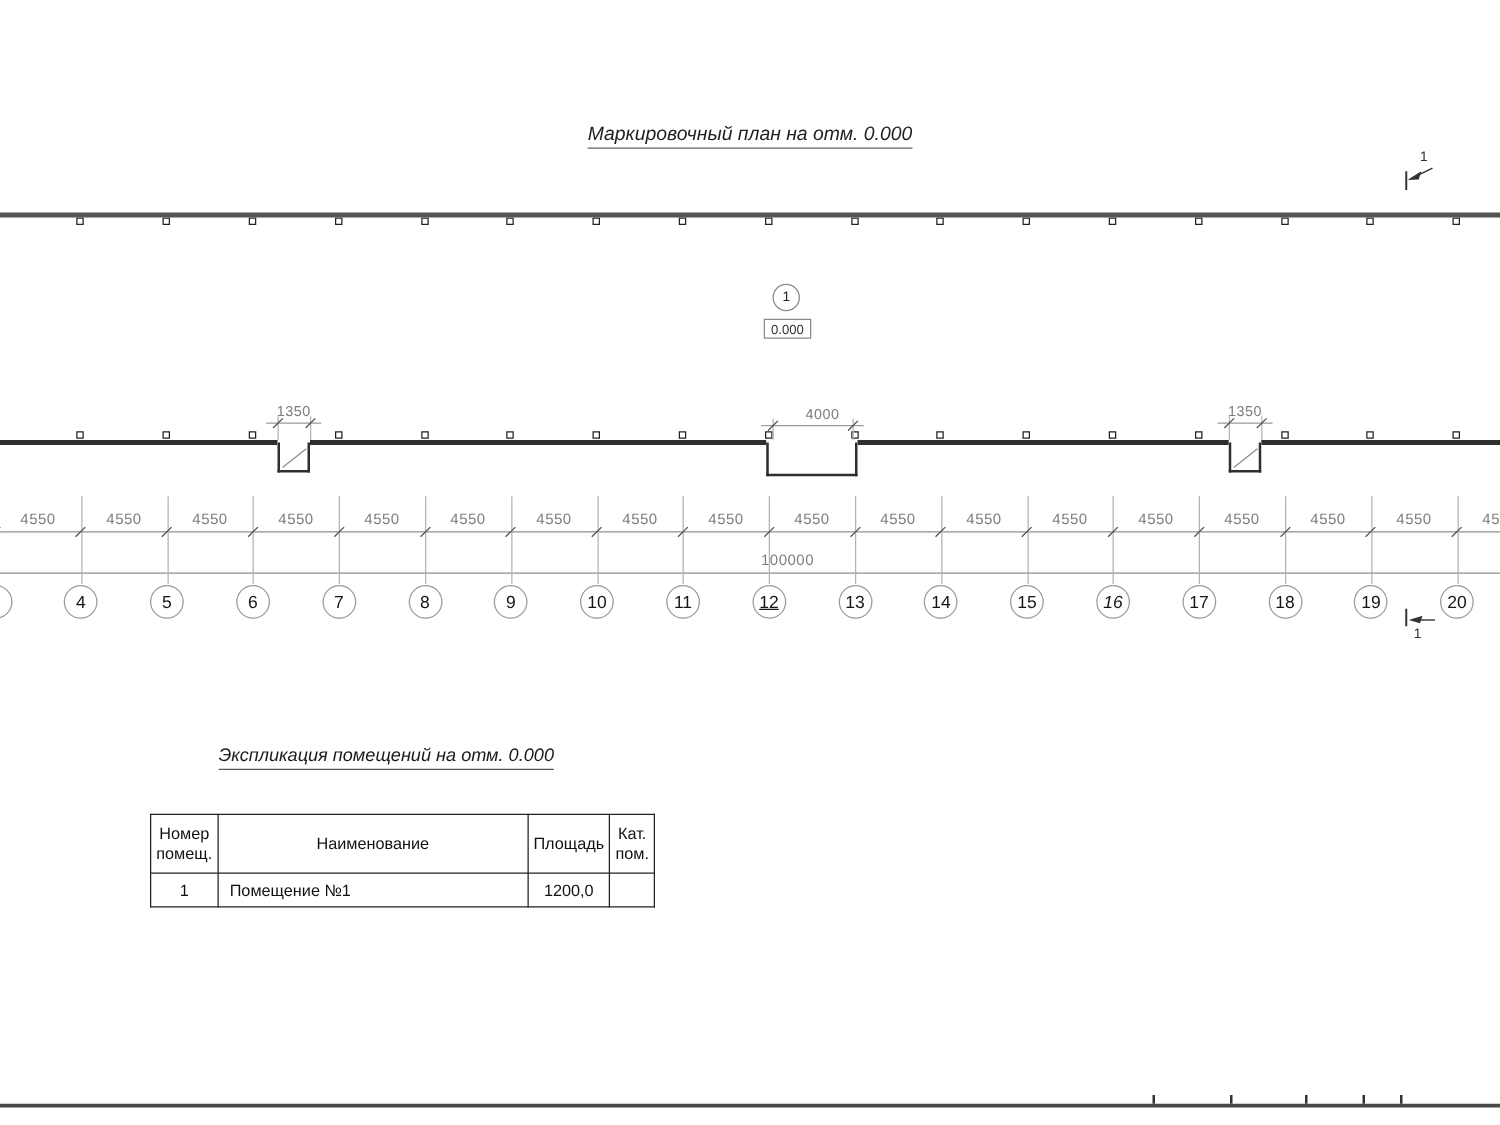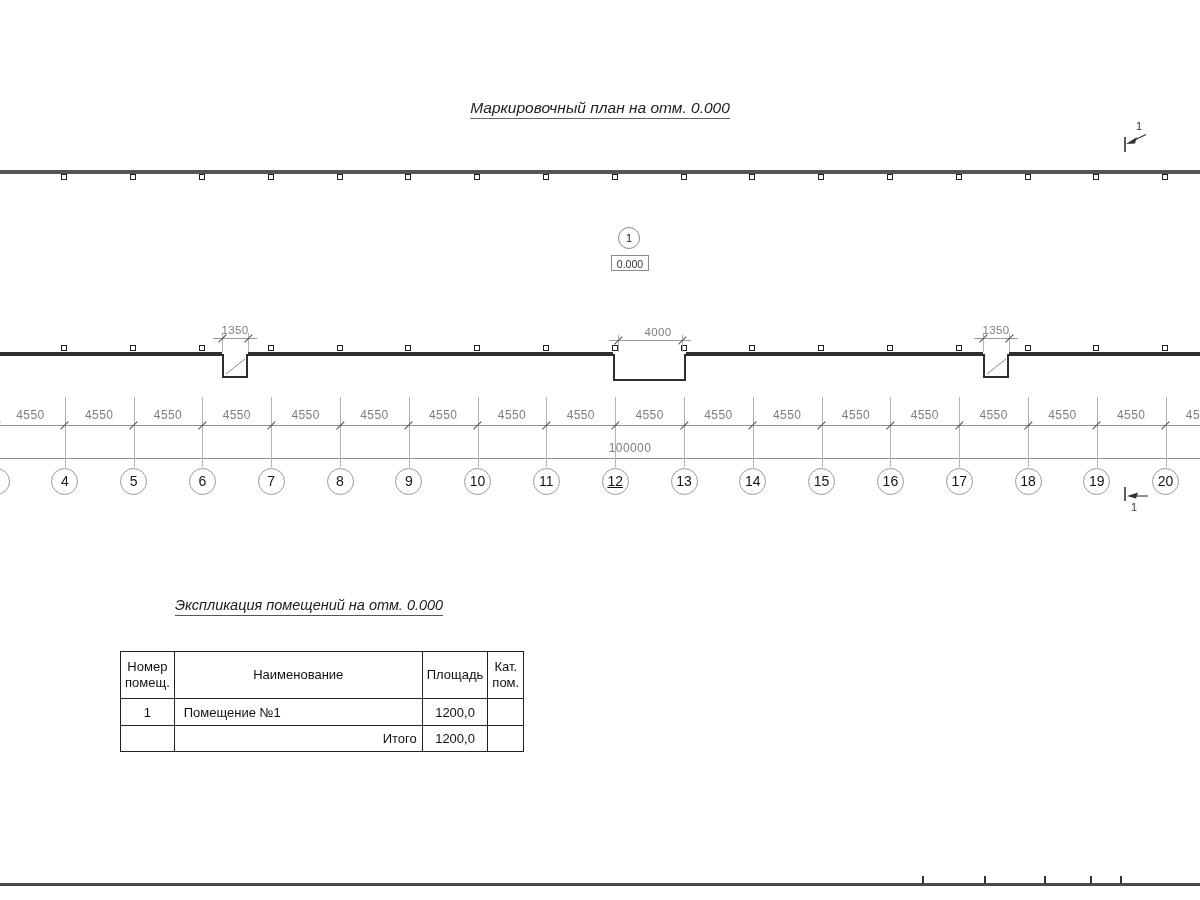--- a/index.html
+++ b/index.html
@@ -202,21 +202,21 @@
       <div class="vline" style="left: 821.6px; top: 397px; height: 70px;"></div>
       <div class="tick" style="left: 816.1px; top: 424.5px;"></div>
       <div class="bubble" style="left: 808.1px; top: 467.5px;">
         <span>15</span>
       </div>
       <div class="dimtext" style="left: 856px; top: 408px;">4550</div>
       <div class="col-marker" style="left: 887px; top: 174px;"></div>
       <div class="col-marker" style="left: 887px; top: 345px;"></div>
       <div class="vline" style="left: 890.4px; top: 397px; height: 70px;"></div>
       <div class="tick" style="left: 884.9px; top: 424.5px;"></div>
-      <div class="bubble" style="left: 876.9px; top: 467.5px;">
+      <div class="bubble" style="left: 876.9px; top: 467.5px; font-style: italic;">
         <span>16</span>
       </div>
       <div class="dimtext" style="left: 924.8px; top: 408px;">4550</div>
       <div class="col-marker" style="left: 955.8px; top: 174px;"></div>
       <div class="col-marker" style="left: 955.8px; top: 345px;"></div>
       <div class="vline" style="left: 959.2px; top: 397px; height: 70px;"></div>
       <div class="tick" style="left: 953.7px; top: 424.5px;"></div>
       <div class="bubble" style="left: 945.7px; top: 467.5px;">
         <span>17</span>
       </div>
@@ -293,24 +293,18 @@
         <div>Кат.</div>
             <div>пом.</div>
       </td>
     </tr>
     <tr style="height:27px;">
       <td class="c">1</td>
       <td class="l">Помещение №1</td>
       <td class="c">1200,0</td>
       <td class="c"></td>
     </tr>
-    <tr style="height:26px;">
-      <td></td>
-      <td class="r">Итого</td>
-      <td class="c">1200,0</td>
-      <td></td>
-    </tr>
   </tbody>
     </table>
 
   <div class="wall" style="left:0;top:883px;width:1200px;height:3px;background:#4a4a4a;"></div>
 
 </div>
 
 </body></html>

